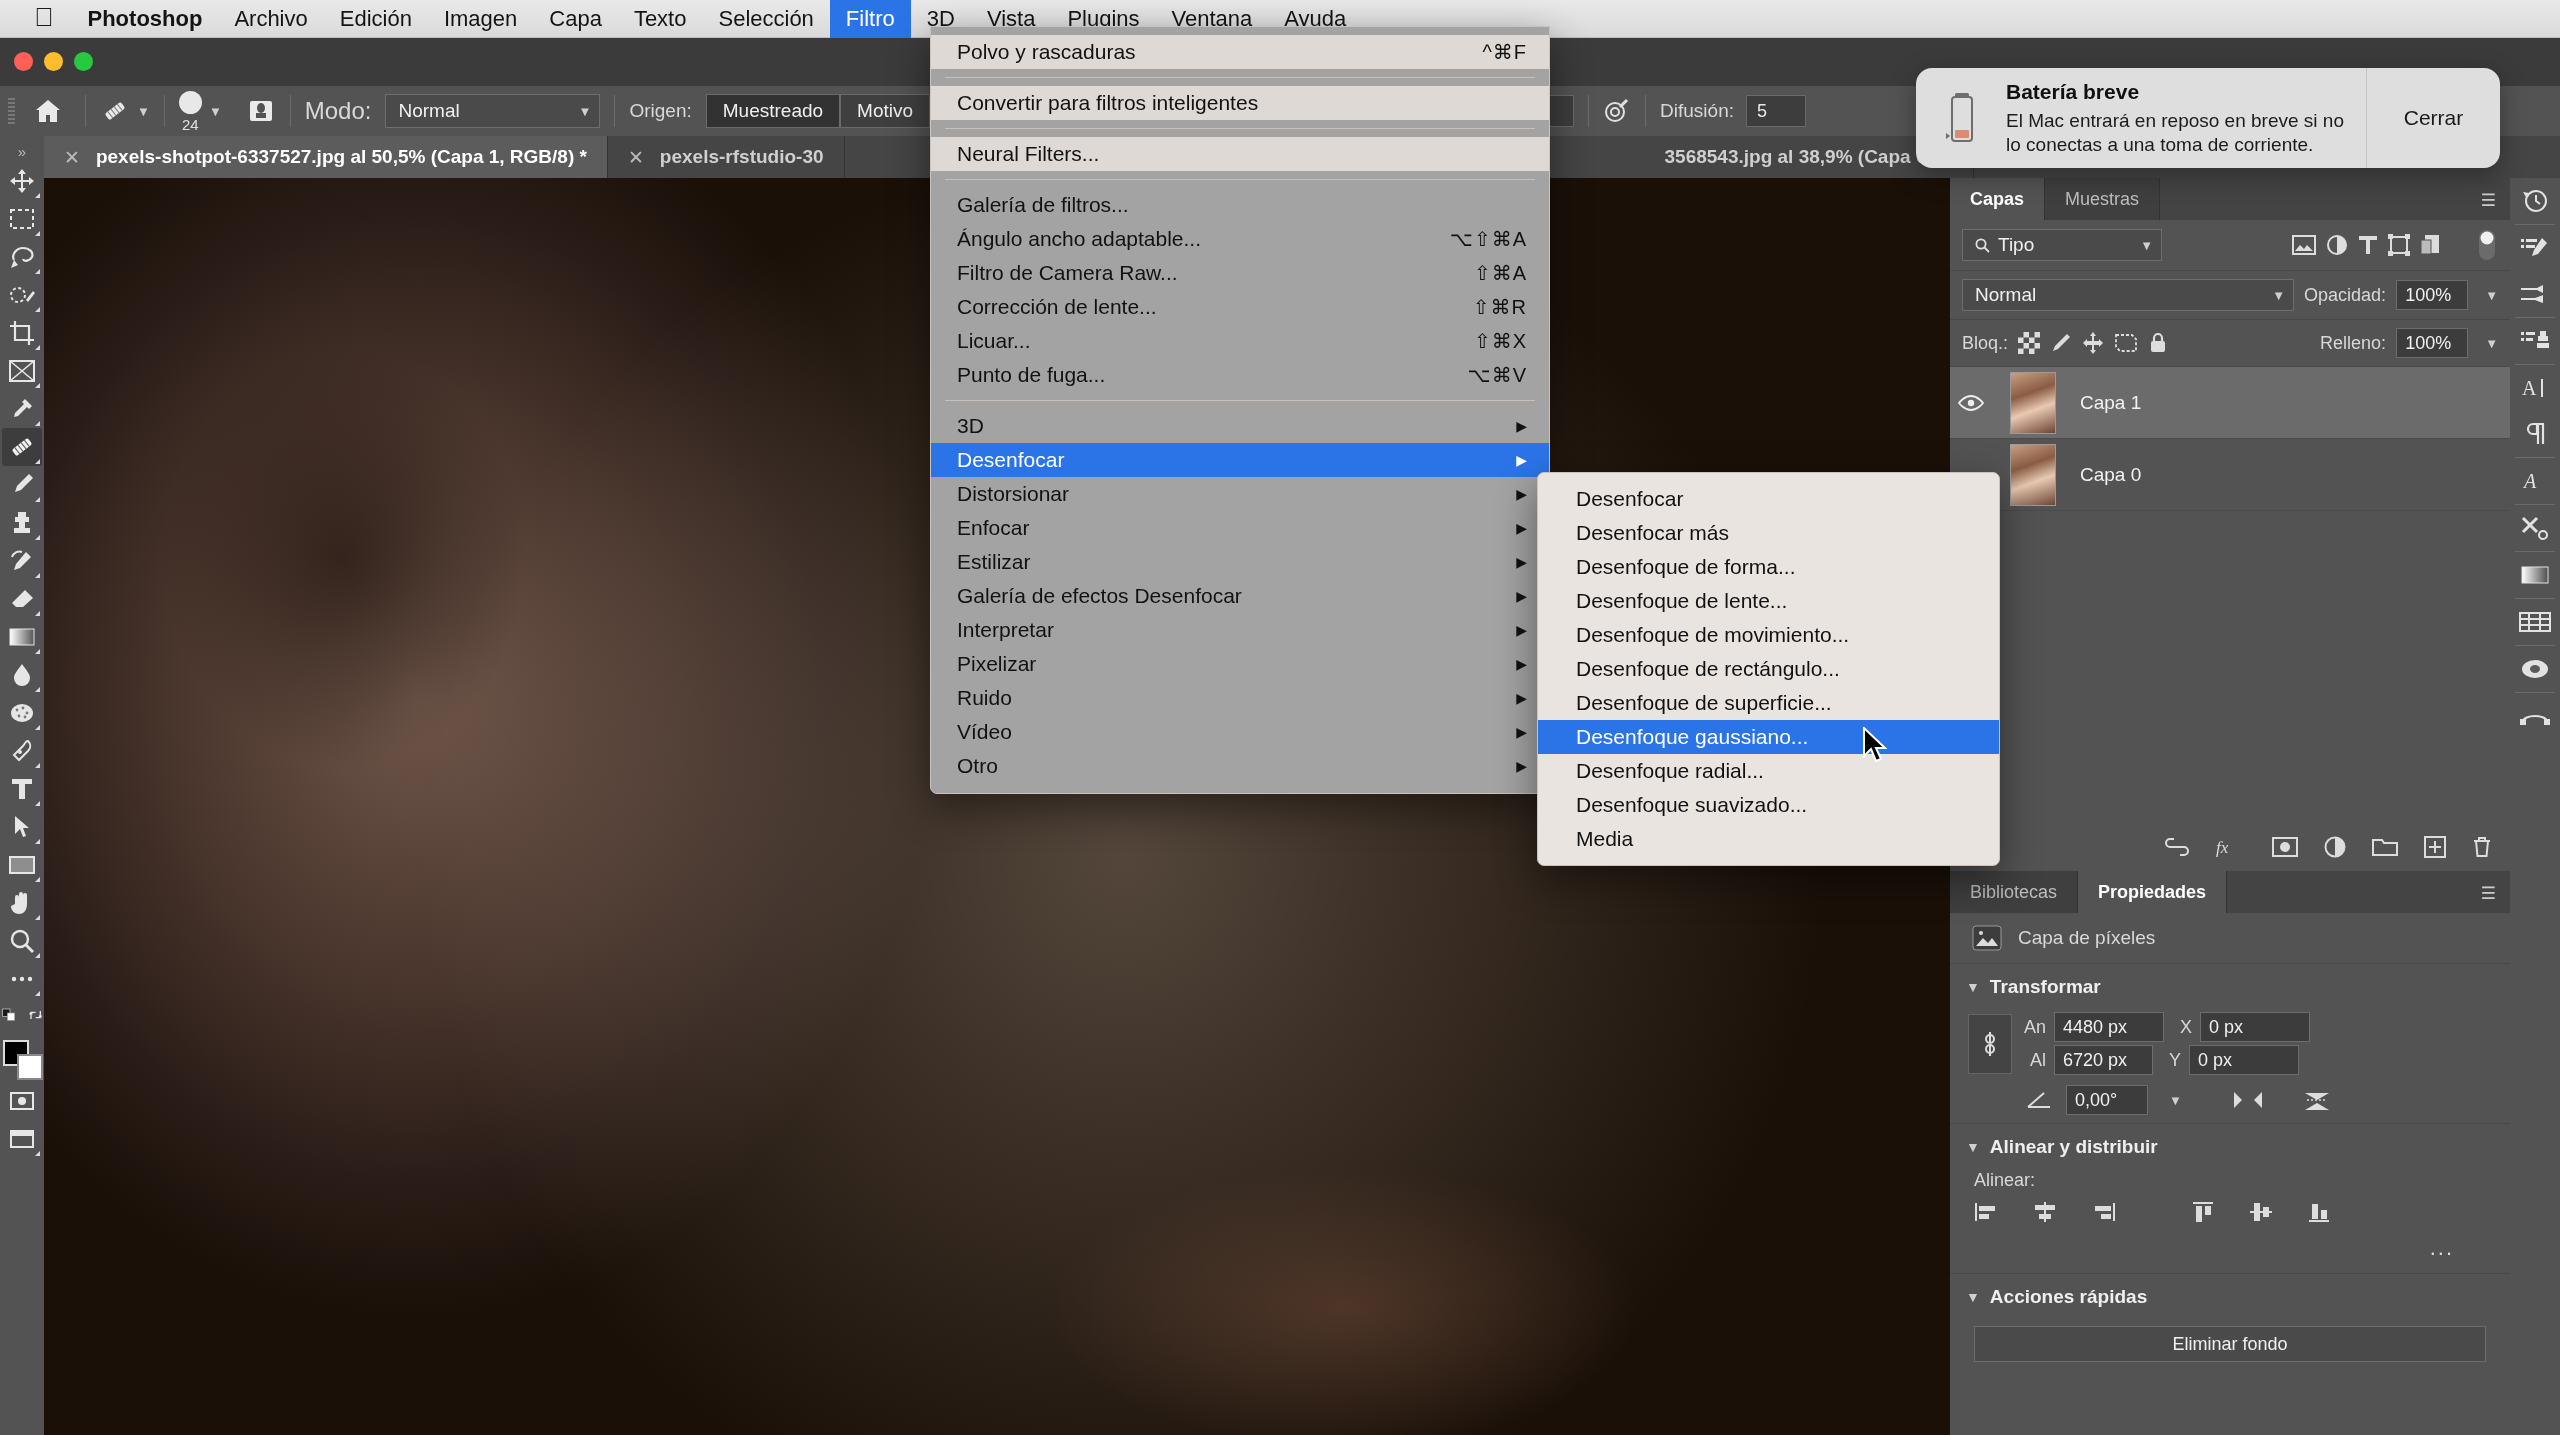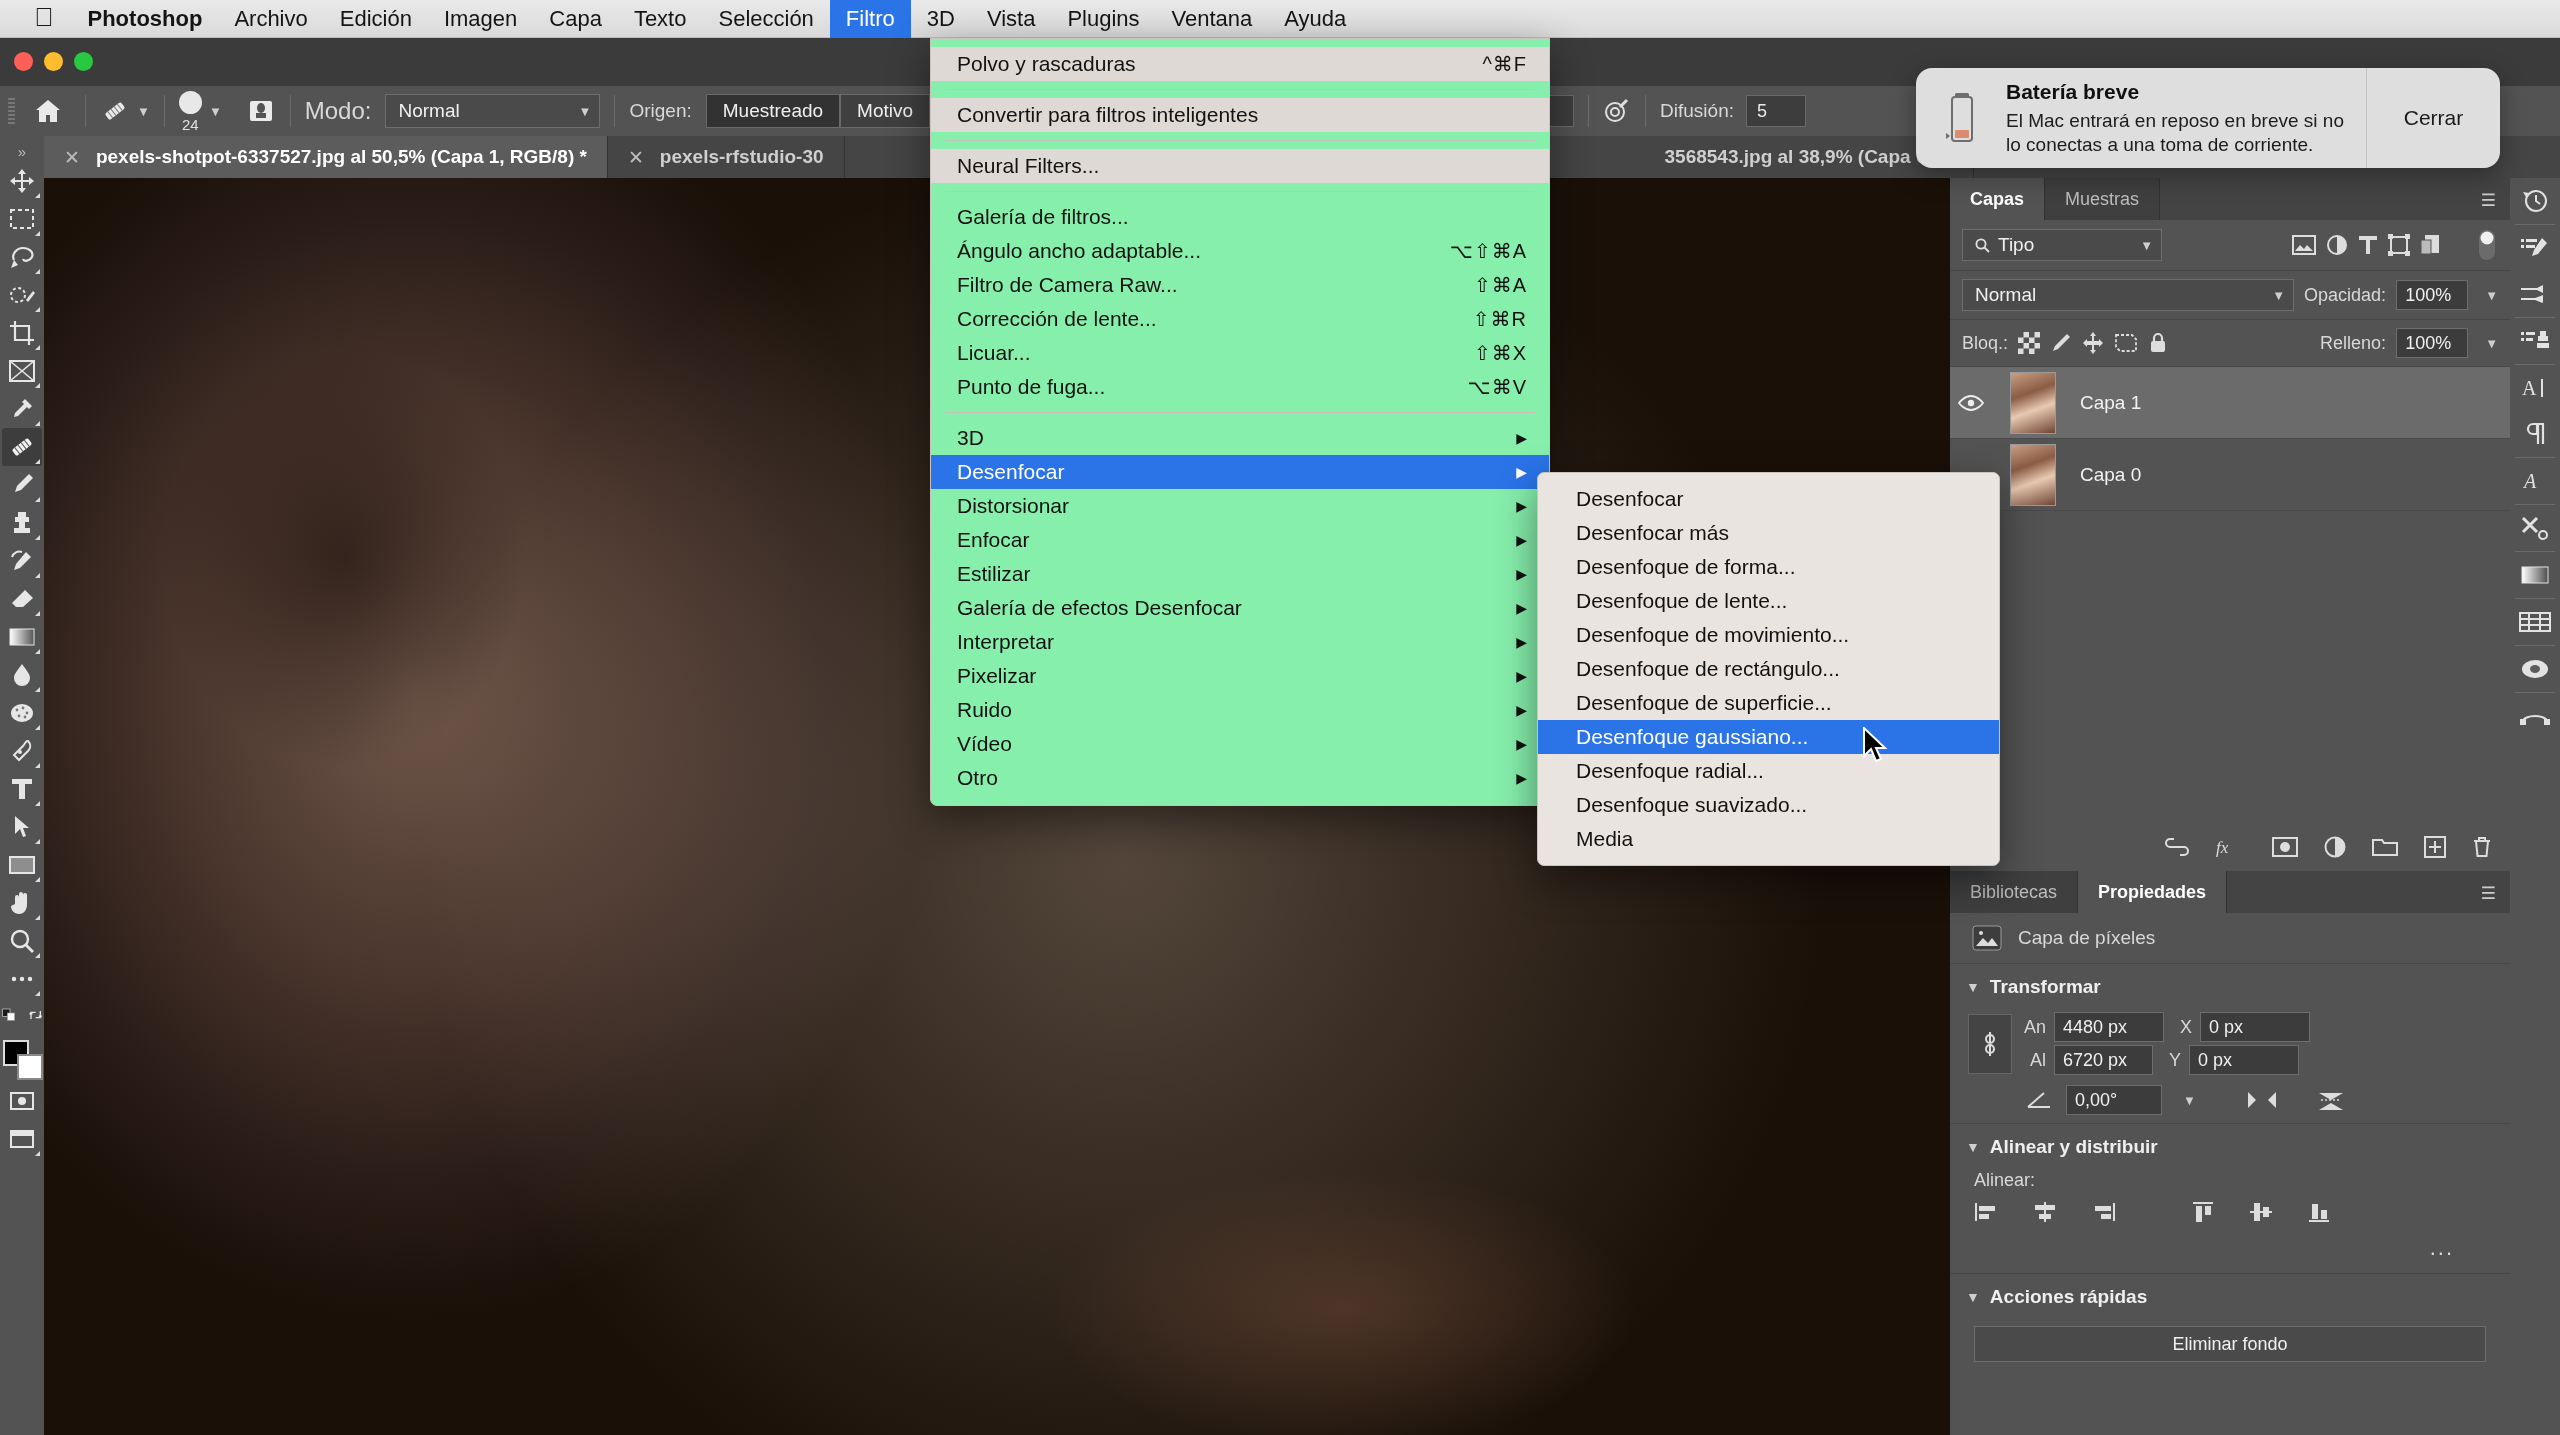--- a/index.html
+++ b/index.html
@@ -114,22 +114,22 @@
   .canvas::after {
     content:""; position:absolute; inset:0;
     background:
       radial-gradient(ellipse 260px 300px at 300px 380px, rgba(20,10,5,.55), transparent 70%),
       radial-gradient(ellipse 420px 200px at 1300px 1130px, rgba(120,80,60,.45), transparent 70%),
       radial-gradient(circle at 1080px 680px, rgba(255,230,210,.25), transparent 55%);
   }
 
   
   .menu {
-    position: absolute; top: 38px; left: 930px; width: 620px;
-    background: #86efac; z-index: 70;
+    position: absolute; top: 26px; left: 930px; width: 620px;
+    background: #a3a3a3; z-index: 70;
     border: 1px solid #c9c2bd; border-radius: 0 0 7px 7px;
     box-shadow: 0 14px 40px rgba(0,0,0,.45);
     padding: 8px 0 10px; font-size: 21px; color: #121212;
   }
   .mrow {
     height: 34px; display: flex; align-items: center; justify-content: space-between;
     padding: 0 22px 0 26px; white-space: nowrap;
   }
   .mrow.hi { background: #2b74e8; color: #fff; }
   .mrow .sc { font-size: 20px; letter-spacing: 1px; }
@@ -918,21 +918,21 @@
       </div>
     </div>
 
     <div class="prow" style="padding:8px 18px;gap:14px">
       <span style="width:44px"></span>
       <span>
           <svg width="26" height="20" viewBox="0 0 26 20">
             <path d="M2 17h22M2 17L18 3" fill="none" stroke="#ddd" stroke-width="2"></path>
           </svg>
         </span>
-      <div class="inp" style="width:96px">
+      <div class="inp" style="width:82px">
           <span>0,00°</span>
         </div>
       <span class="caret">▼</span>
       <span style="width:22px"></span>
       <span>
           <svg width="32" height="24" viewBox="0 0 32 24">
             <path d="M13 3v18M2 4l8 8-8 8z" fill="#ddd"></path>
             <path d="M19 3v18M30 4l-8 8 8 8z" fill="#ddd"></path>
           </svg>
         </span>

